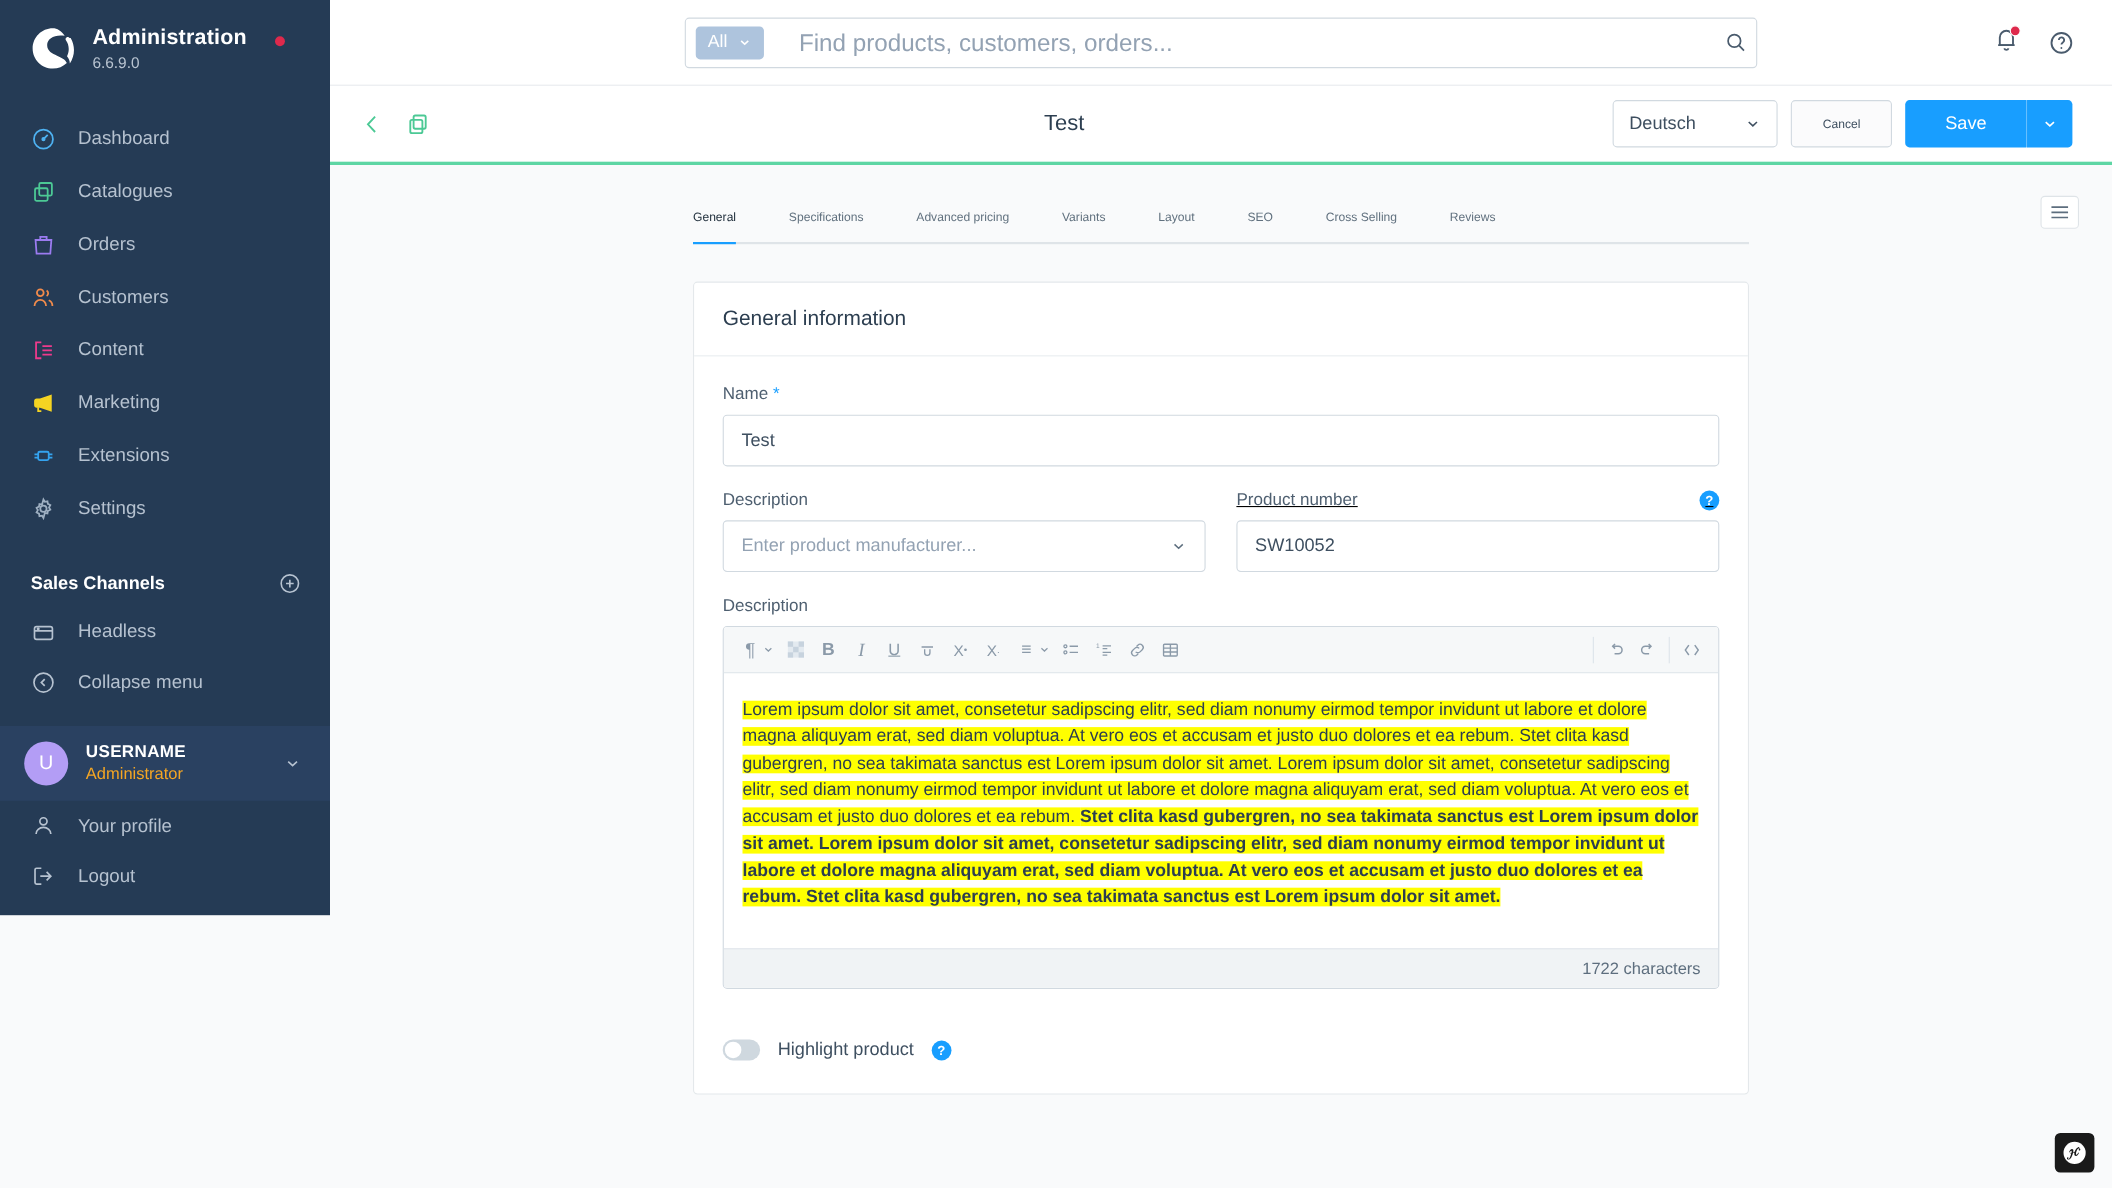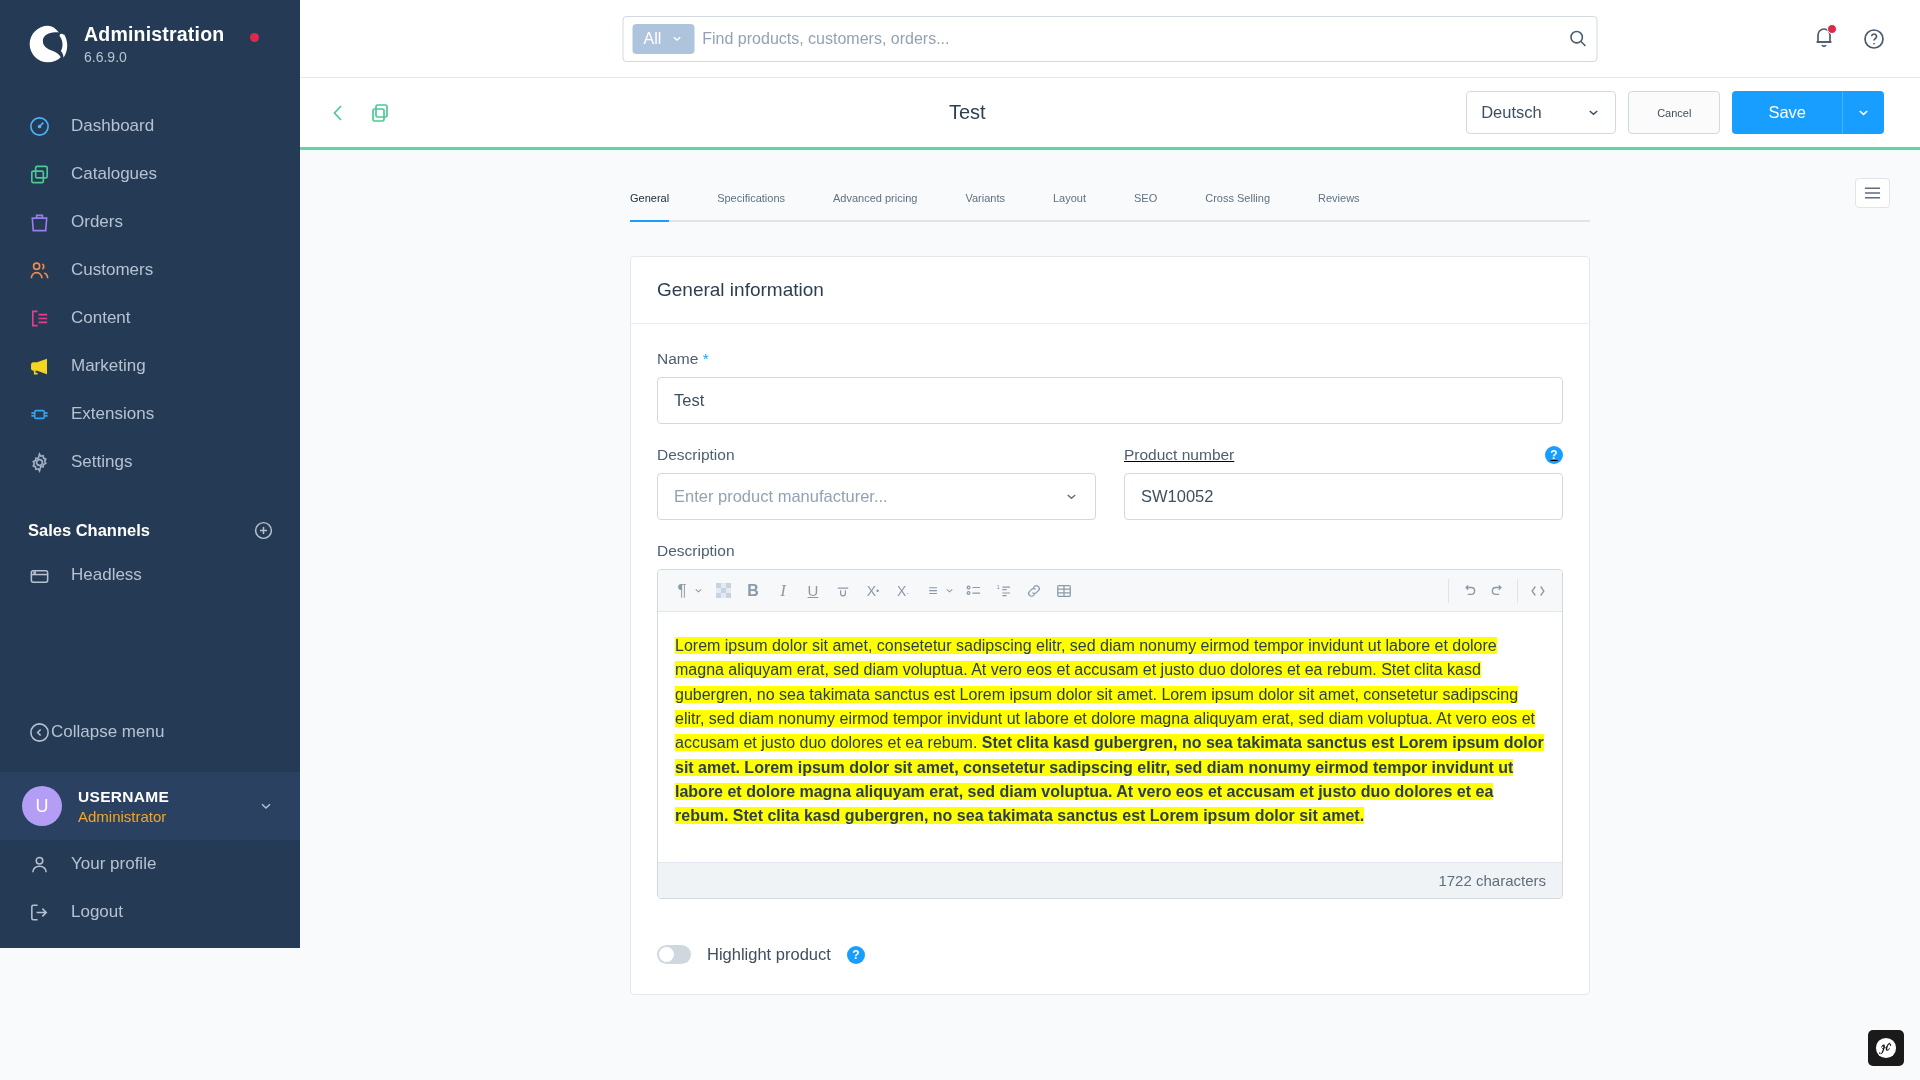--- a/index.html
+++ b/index.html
@@ -6,21 +6,21 @@
   html, body {
     width: 1920px; height: 1080px;
     font-family: "Liberation Sans", sans-serif;
     background: #f9fafb;
     overflow: hidden;
   }
   .app { display: flex; width: 1920px; height: 1080px; }
 
   
   .sidebar {
-    width: 300px; height: 948px;
+    width: 300px; height: 832px;
     background: #253b55;
     display: flex; flex-direction: column;
     flex-shrink: 0;
     position: relative;
   }
   .sb-head { display: flex; align-items: center; padding: 22px 0 10px 26px; gap: 14px; }
   .sb-logo { width: 44px; height: 44px; flex-shrink: 0; }
   .sb-titles { display: flex; flex-direction: column; line-height: 1.15; }
   .sb-title { color: #fff; font-size: 19.5px; font-weight: bold; letter-spacing: .2px; }
   .sb-version { color: #b9c4d1; font-size: 14px; margin-top: 3px; }
@@ -42,21 +42,21 @@
     display: flex; align-items: center; justify-content: space-between;
     padding: 34px 26px 10px 28px;
   }
   .sb-section-title { color: #fff; font-size: 16.5px; font-weight: bold; }
   .sb-plus { width: 21px; height: 21px; cursor: pointer; }
   .sb-eye { width: 21px; height: 16px; margin-left: auto; margin-right: 22px; cursor: pointer; }
 
   .sb-spacer { flex: 1; }
 
   .sb-collapse {
-    display: flex; align-items: center; 
+    display: flex; align-items: center; gap: 20px;
     height: 48px; padding-left: 28px; cursor: pointer;
     margin-bottom: 16px;
   }
 
   .sb-user {
     display: flex; align-items: center; gap: 16px;
     padding: 14px 26px 14px 22px;
     background: #2a4161; cursor: pointer;
   }
   .sb-avatar {
@@ -91,23 +91,23 @@
     padding: 0 8px 0 9px;
   }
   .search-scope {
     background: #aec4dd; color: #fff;
     height: 30px; border-radius: 4px;
     display: flex; align-items: center; gap: 9px;
     padding: 0 11px; font-size: 16px; cursor: pointer;
   }
   .search-input {
     flex: 1; border: none; outline: none;
-    font-size: 16px; color: #be185d;
+    font-size: 22px; color: #be185d;
     font-family: "Liberation Sans", sans-serif;
-    padding-left: 8px; background: transparent;
+    padding-left: 32px; background: transparent;
   }
   .search-input::placeholder { color: #93a2b3; }
   .topbar-right {
     margin-left: auto; display: flex; align-items: center;
     gap: 26px; padding-right: 34px;
   }
   .ico-btn { cursor: pointer; position: relative; display: block; }
   .bell-dot {
     position: absolute; right: -1px; top: -1px;
     width: 10px; height: 10px; border-radius: 50%;

